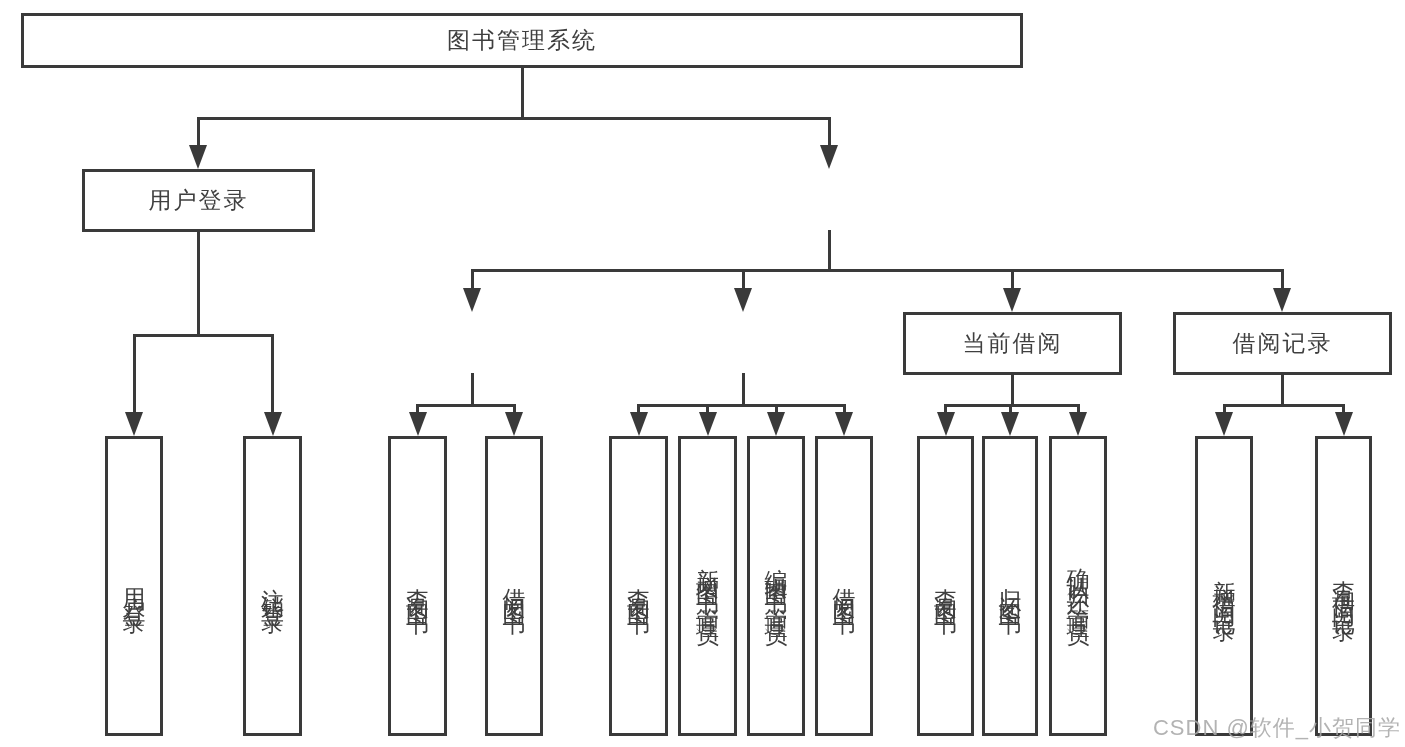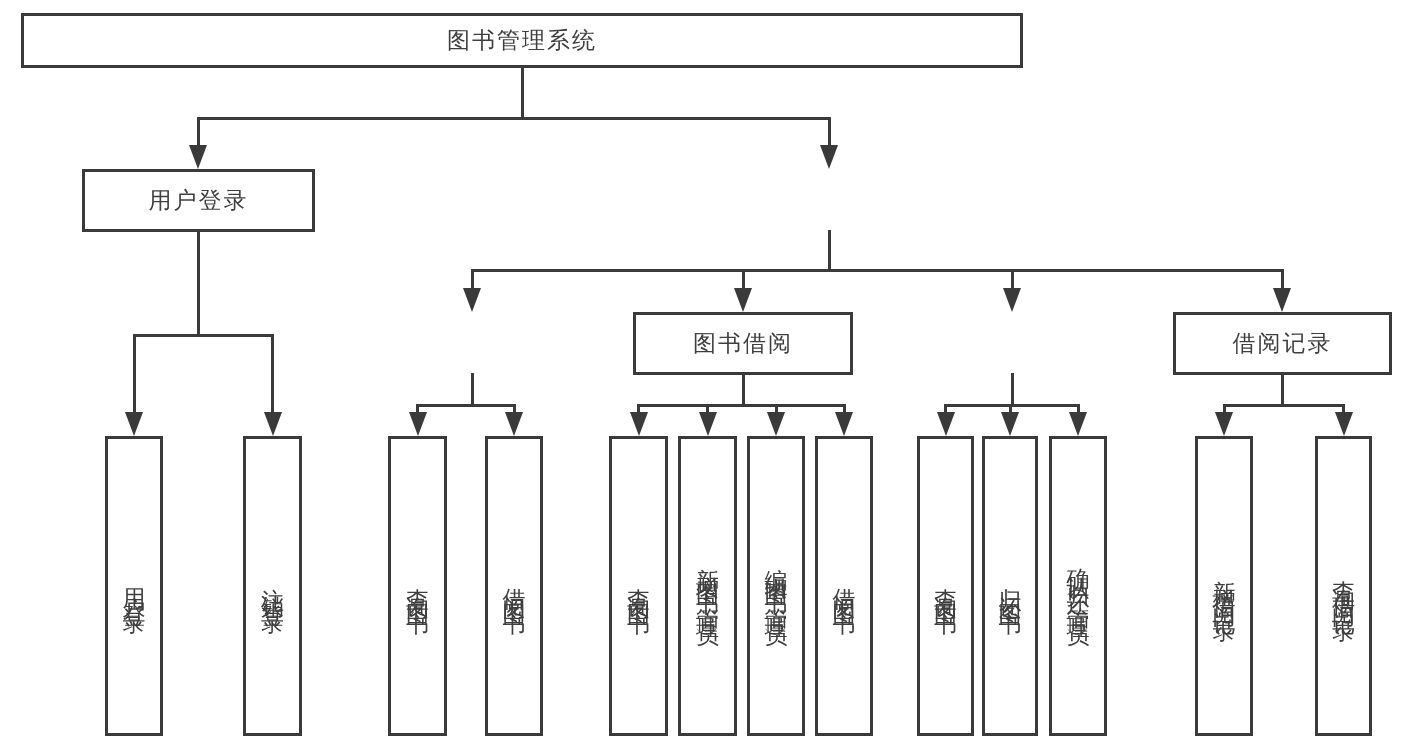--- a/index.html
+++ b/index.html
@@ -36,22 +36,22 @@
 <div class="stage">
 
   <div class="node h" style="left:21px;top:13px;width:1002px;height:55px">
     <span>图书管理系统</span>
   </div>
 
   <div class="node h" style="left:82px;top:169px;width:233px;height:63px">
     <span>用户登录</span>
   </div>
 
-  <div class="node h" style="left:633px;top:312px;width:220px;height:63px">
-    <span>图书借阅</span>
+  <div class="node h" style="left:903px;top:312px;width:219px;height:63px">
+    <span>当前借阅</span>
   </div>
   <div class="node h" style="left:1173px;top:312px;width:219px;height:63px">
     <span>借阅记录</span>
   </div>
 
   <div class="node leaf" style="left:105px;top:436px;width:58px;height:300px">
     <span>用户登录</span>
   </div>
   <div class="node leaf" style="left:243px;top:436px;width:59px;height:300px">
     <span>注销登录</span>
@@ -142,13 +142,14 @@
   <div class="ar" style="left:1010px;top:412px"></div>
   <div class="ar" style="left:1078px;top:412px"></div>
 
   <div class="vl" style="left:1280.5px;top:373px;height:34px"></div>
   <div class="hl" style="left:1222.5px;top:403.5px;width:122.5px"></div>
   <div class="vl" style="left:1222.5px;top:405px;height:10px"></div>
   <div class="vl" style="left:1342px;top:405px;height:10px"></div>
   <div class="ar" style="left:1224px;top:412px"></div>
   <div class="ar" style="left:1343.5px;top:412px"></div>
 
+  <div class="watermark">CSDN @软件_小贺同学</div>
 </div>
 
 </body></html>

